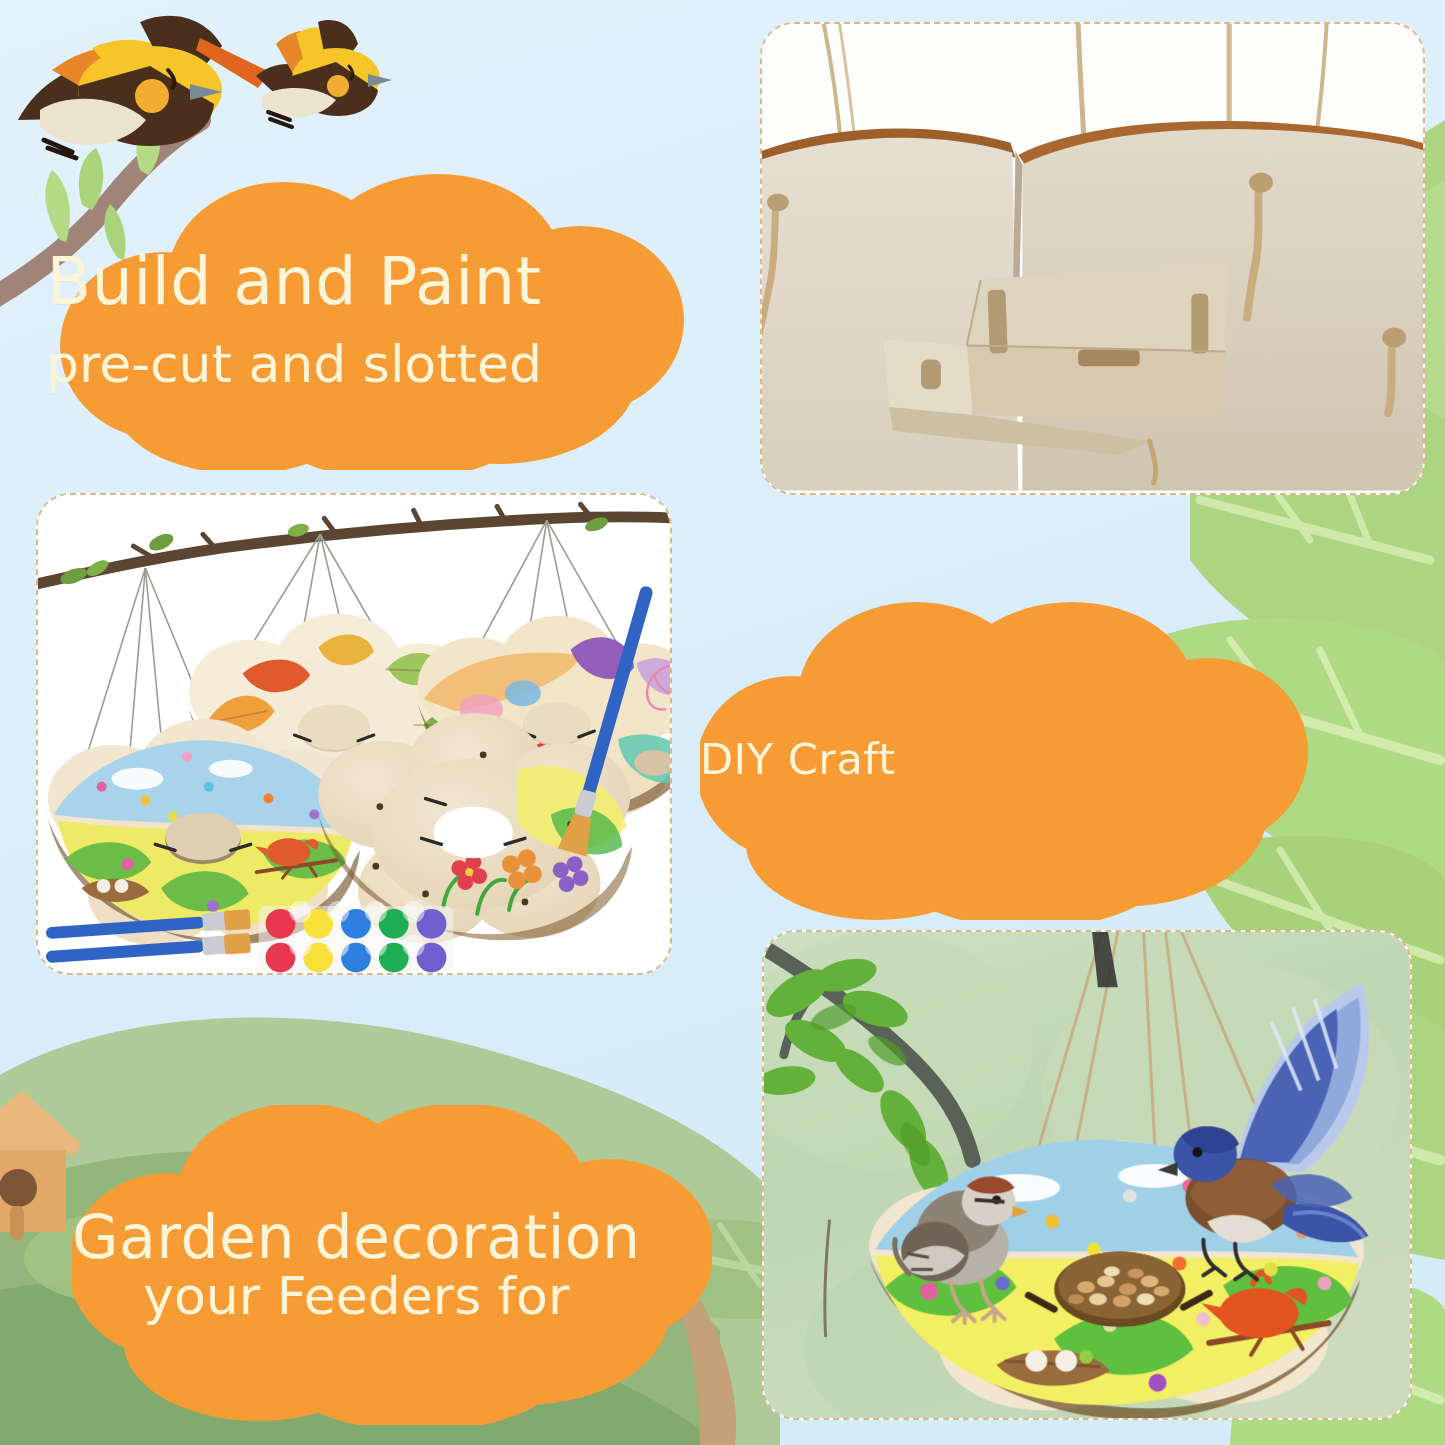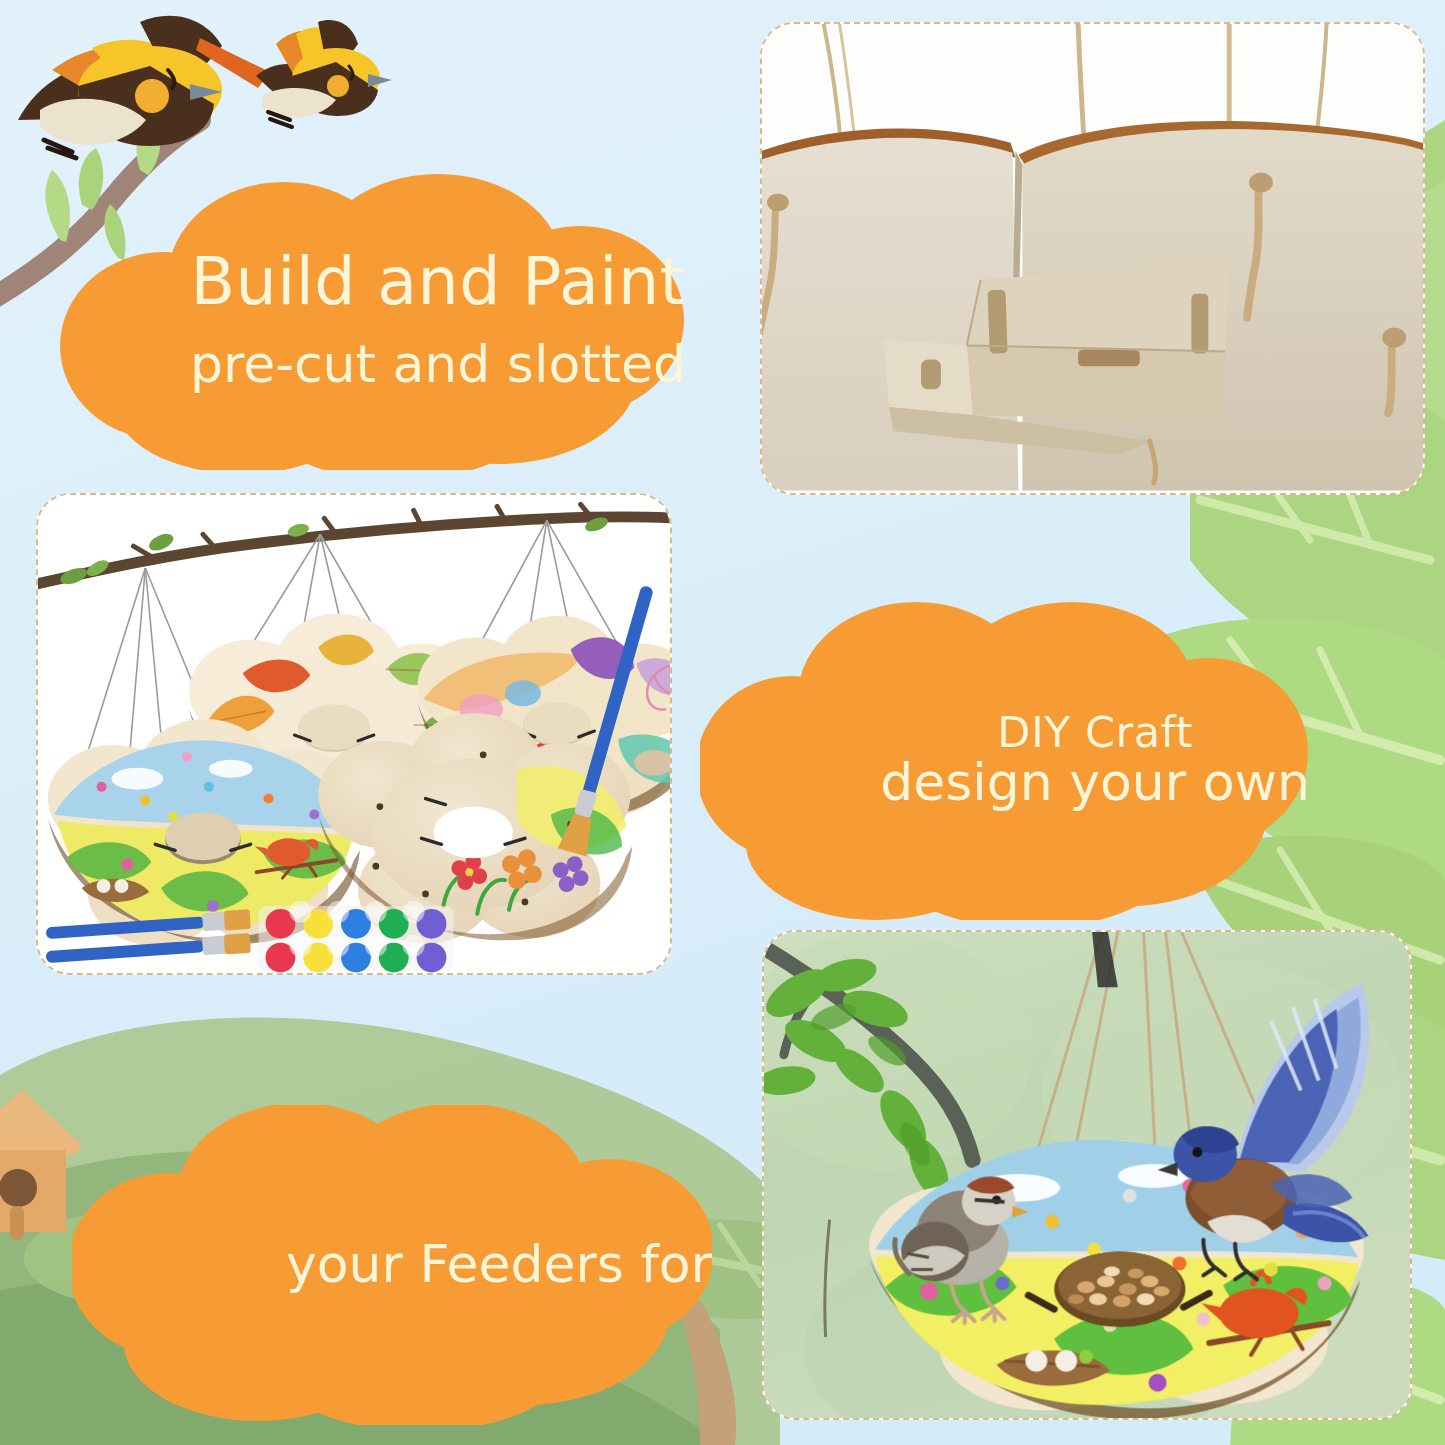--- a/index.html
+++ b/index.html
@@ -27,21 +27,21 @@
     border:2px dashed #d9b98b;
     border-radius:34px;
     overflow:hidden;
     box-sizing:border-box;
   }
   .photo-card svg{display:block;width:100%;height:100%;}
 
   
   .cloud{
     position:absolute;
-    display:flex;flex-direction:column;align-items:flex-end;justify-content:center;
+    display:flex;flex-direction:column;align-items:flex-start;justify-content:center;
   }
   .cloud .cloud-bg{position:absolute;inset:0;width:100%;height:100%;}
   .cloud .cloud-text{position:relative;text-align:center;line-height:1.06;
     color:#fdf5d7;
     font-family:"DejaVu Sans", sans-serif;
     text-shadow:0 1px 0 rgba(0,0,0,0.03);
   }
   .ct-title{display:block;font-size:63px;letter-spacing:0.5px;font-weight:400;}
   .ct-sub{display:block;font-size:51px;font-weight:400;}
   .ct-sub2{display:block;font-size:51px;font-weight:400;}
@@ -484,38 +484,38 @@
         <ellipse cx="372" cy="90" rx="122" ry="88"></ellipse>
         <ellipse cx="508" cy="152" rx="100" ry="94"></ellipse>
         <ellipse cx="286" cy="196" rx="186" ry="110"></ellipse>
         <ellipse cx="428" cy="210" rx="140" ry="96"></ellipse>
         <ellipse cx="176" cy="244" rx="130" ry="76"></ellipse>
         <ellipse cx="330" cy="270" rx="136" ry="58"></ellipse>
       </g>
     </svg>
     <div class="cloud-text">
       <span class="ct-title">DIY Craft</span>
-      <span class="ct-sub">design your own</span>
     </div>
   </div>
 
   <div class="cloud" id="cloud-garden">
     <svg class="cloud-bg" viewBox="0 0 640 320" preserveAspectRatio="none">
       <g fill="#f79c34">
         <ellipse cx="96" cy="160" rx="100" ry="92"></ellipse>
         <ellipse cx="228" cy="88" rx="122" ry="90"></ellipse>
         <ellipse cx="388" cy="84" rx="126" ry="86"></ellipse>
         <ellipse cx="538" cy="146" rx="104" ry="92"></ellipse>
         <ellipse cx="300" cy="190" rx="196" ry="108"></ellipse>
         <ellipse cx="452" cy="206" rx="146" ry="94"></ellipse>
         <ellipse cx="186" cy="238" rx="134" ry="78"></ellipse>
         <ellipse cx="348" cy="268" rx="140" ry="58"></ellipse>
       </g>
     </svg>
     <div class="cloud-text">
+      <span class="ct-title">Garden decoration</span>
       <span class="ct-sub">your Feeders for</span>
     </div>
   </div>
 
   <div class="photo-card" id="photo-bottom-right" style="left:762px;top:930px;width:650px;height:490px;">
     <svg viewBox="0 0 650 490" preserveAspectRatio="xMidYMid slice">
       <defs>
         <linearGradient id="bokeh" x1="0" y1="0" x2="0.4" y2="1">
           <stop offset="0%" stop-color="#cfe0c2"></stop>
           <stop offset="45%" stop-color="#bfd6b2"></stop>

